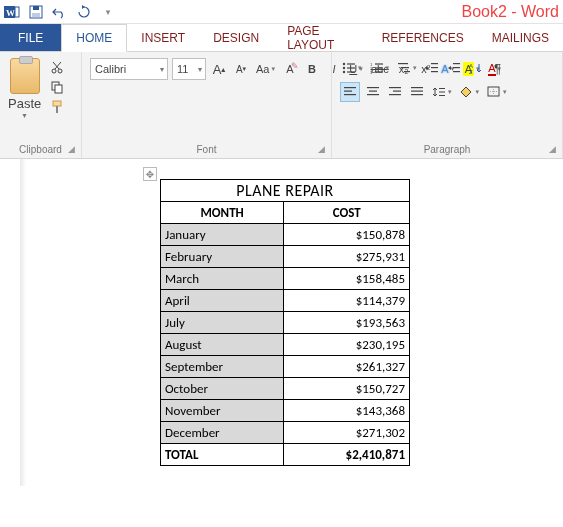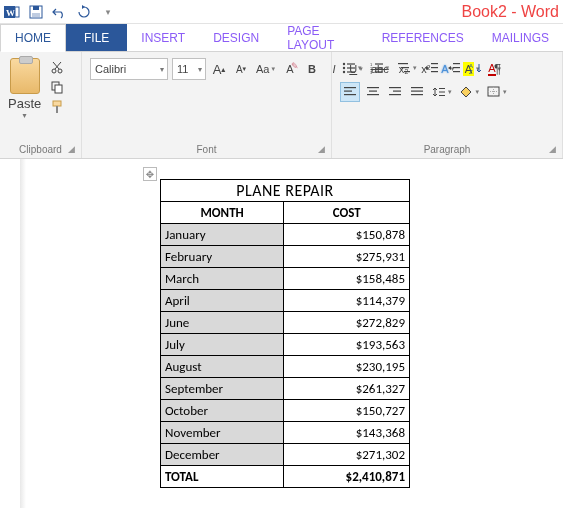--- a/index.html
+++ b/index.html
@@ -6,21 +6,21 @@
   body { font-family: "Segoe UI", Tahoma, sans-serif; font-size: 12px; background: #fff; width: 563px; }
   
   
   .titlebar { height: 24px; background: #fff; display: flex; align-items: center; padding: 0 4px; border-bottom: 1px solid #e3e3e3; }
   .titlebar .qat { display: flex; align-items: center; gap: 8px; }
   .titlebar .qat .icon { width: 16px; height: 16px; display: inline-flex; align-items: center; justify-content: center; color: #2b579a; }
   .titlebar .title { flex: 1; text-align: right; color: #ef4444; font-size: 16px; }
   
   
   .tabs { height: 28px; display: flex; align-items: stretch; background: #fff; border-bottom: 1px solid #d4d4d4; }
-  .tab { padding: 0 14px; display: flex; align-items: center; font-size: 12px; color: #8b5cf6; cursor: pointer; }
+  .tab { padding: 0 14px; display: flex; align-items: center; font-size: 12px; color: #7f1d1d; cursor: pointer; }
   .tab.file { background: #2b579a; color: #fff; font-weight: normal; padding: 0 18px; }
   .tab.active { background: #fff; border: 1px solid #d4d4d4; border-bottom: 1px solid #fff; margin-bottom: -1px; color: #2b579a; }
   
   
   .ribbon { background: #f3f3f3; border-bottom: 1px solid #d4d4d4; display: flex; }
   .group { display: flex; flex-direction: column; border-right: 1px solid #e0e0e0; padding: 2px 4px 0 4px; }
   .group-content { display: flex; align-items: flex-start; flex: 1; min-height: 88px;}
   .group-label { text-align: center; font-size: 10px; color: #777; padding: 2px 0 3px 0; position: relative; }
   .group-label .launcher { position: absolute; right: 2px; top: 2px; font-size: 9px; color: #999; }
   
@@ -90,22 +90,22 @@
           <path d="M 7 2 A5 5 0 1 1 2 7" fill="none" stroke="#2b579a" stroke-width="1.2"></path>
           <path d="M5 0 L8 2 L5 4 Z" fill="#2b579a"></path>
         </svg>
     </span>
     <span class="icon" style="font-size:9px;color:#888;">▾</span>
   </div>
   <div class="title">Book2 - Word</div>
 </div>
 
 <div class="tabs">
+  <div class="tab file">FILE</div>
   <div class="tab active">HOME</div>
-  <div class="tab file">FILE</div>
   <div class="tab">INSERT</div>
   <div class="tab">DESIGN</div>
   <div class="tab">PAGE LAYOUT</div>
   <div class="tab">REFERENCES</div>
   <div class="tab">MAILINGS</div>
 </div>
 
 <div class="ribbon">
 
   <div class="group" style="width:82px;">
@@ -317,24 +317,20 @@
         </tr>
     <tr>
           <td class="month-cell">March</td>
           <td class="cost-cell">$158,485</td>
         </tr>
     <tr>
           <td class="month-cell">April</td>
           <td class="cost-cell">$114,379</td>
         </tr>
     <tr>
-          <td class="month-cell">June</td>
-          <td class="cost-cell">$272,829</td>
-        </tr>
-    <tr>
           <td class="month-cell">July</td>
           <td class="cost-cell">$193,563</td>
         </tr>
     <tr>
           <td class="month-cell">August</td>
           <td class="cost-cell">$230,195</td>
         </tr>
     <tr>
           <td class="month-cell">September</td>
           <td class="cost-cell">$261,327</td>

